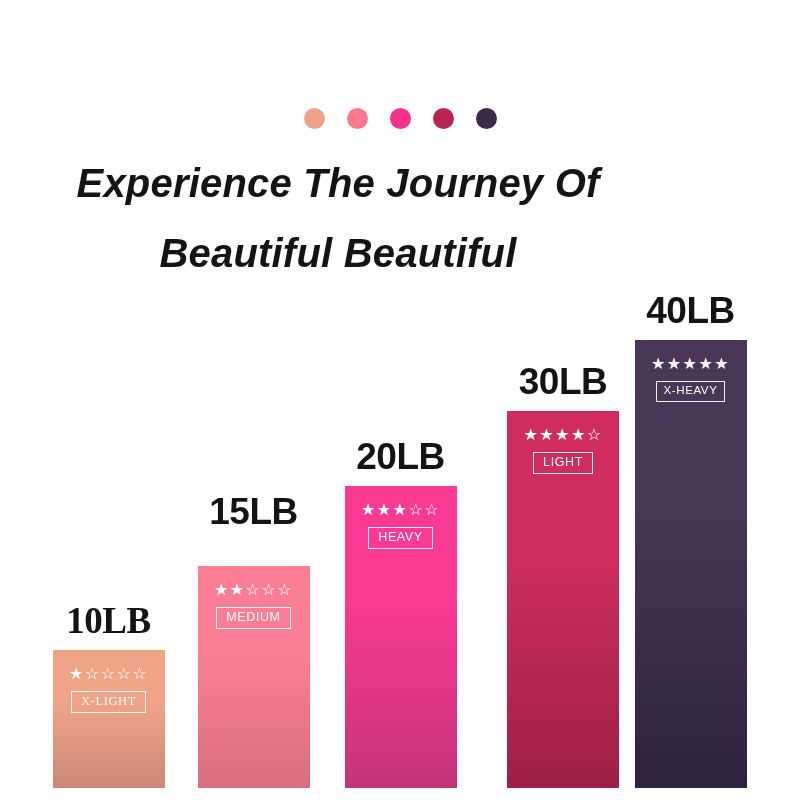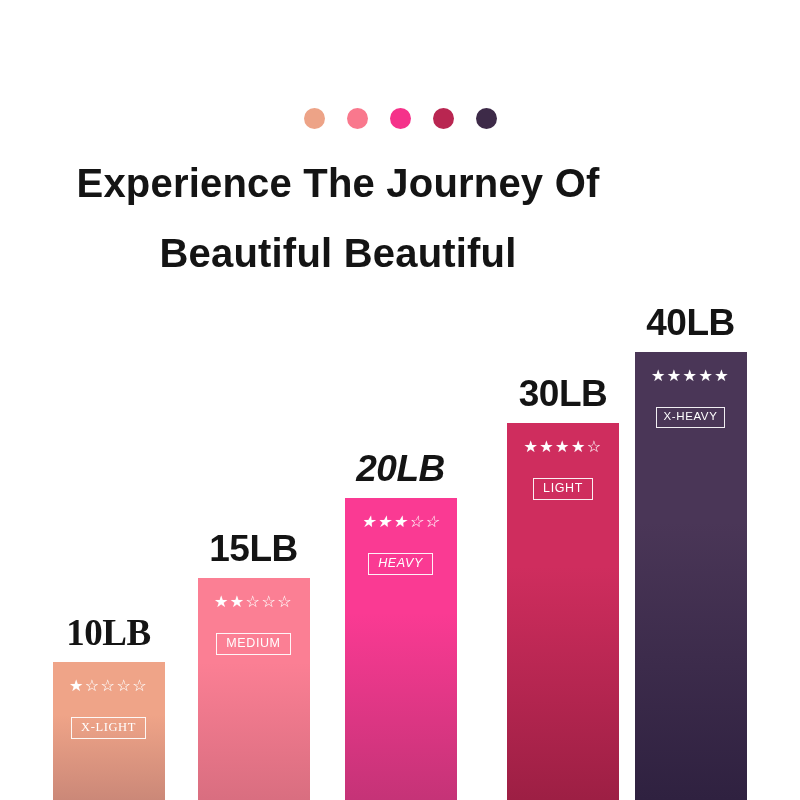--- a/index.html
+++ b/index.html
@@ -31,32 +31,33 @@
   #headline {
     position:absolute;
     left:0; top:148px;
     width:676px;
     text-align:center;
     color:#141414;
     font-weight:700;
     font-size:40px;
     line-height:70px;
     letter-spacing:0.2px;
+    font-style:italic;
   }
   #headline .line { display:block; white-space:nowrap; }
 
   
   #chart {
     position:absolute;
     left:0; bottom:0;
     width:800px; height:470px;
   }
   .bar-col {
     position:absolute;
-    bottom:0;
+    bottom:12px;
     width:113px;
     display:flex;
     flex-direction:column;
     align-items:center;
   }
   .bar-weight {
     color:#141414;
     font-weight:700;
     font-size:37px;
     line-height:1;
@@ -76,21 +77,21 @@
   .stars {
     margin-top:16px;
     font-size:16px;
     line-height:1;
     letter-spacing:1.5px;
     color:#ffffff;
     white-space:nowrap;
     text-shadow:0 0 1px rgba(255,255,255,.35);
   }
   .tier {
-    margin-top:23px;
+    margin-top:9px;
     border:1.6px solid rgba(255,255,255,.92);
     color:#ffffff;
     font-size:12.5px;
     font-weight:400;
     letter-spacing:0.6px;
     padding:3px 9px 4px 9px;
     line-height:1;
     white-space:nowrap;
   }
   .tier.wide { padding:3px 7px 4px 7px; font-size:11.5px; }
@@ -116,29 +117,29 @@
   <div id="chart">
 
     <div class="bar-col" style="left: 52px; font-family: Liberation Serif, serif;">
       <div class="bar-weight">10LB</div>
       <div class="bar-body" style="height: 138px; background: linear-gradient(rgb(239, 164, 136) 0%, rgb(239, 164, 136) 38%, rgb(203, 136, 120) 100%);">
         <div class="stars">★☆☆☆☆</div>
         <div class="tier">X-LIGHT</div>
       </div>
     </div>
 
-    <div class="bar-col" style="left: 197px;">
+    <div class="bar-col" style="left: 197px; gap: 25px;">
       <div class="bar-weight">15LB</div>
       <div class="bar-body" style="height: 222px; background: linear-gradient(rgb(251, 127, 148) 0%, rgb(251, 127, 148) 38%, rgb(217, 110, 128) 100%);">
         <div class="stars">★★☆☆☆</div>
         <div class="tier">MEDIUM</div>
       </div>
     </div>
 
-    <div class="bar-col" style="left: 344px; font-style: italic;">
+    <div class="bar-col" style="left: 344px;">
       <div class="bar-weight">20LB</div>
       <div class="bar-body" style="height: 302px; background: linear-gradient(rgb(250, 58, 147) 0%, rgb(250, 58, 147) 38%, rgb(197, 51, 119) 100%);">
         <div class="stars">★★★☆☆</div>
         <div class="tier">HEAVY</div>
       </div>
     </div>
 
     <div class="bar-col" style="left: 489px; padding-left: 35px;">
       <div class="bar-weight">30LB</div>
       <div class="bar-body" style="height: 377px; background: linear-gradient(rgb(207, 45, 94) 0%, rgb(207, 45, 94) 38%, rgb(157, 31, 68) 100%);">

